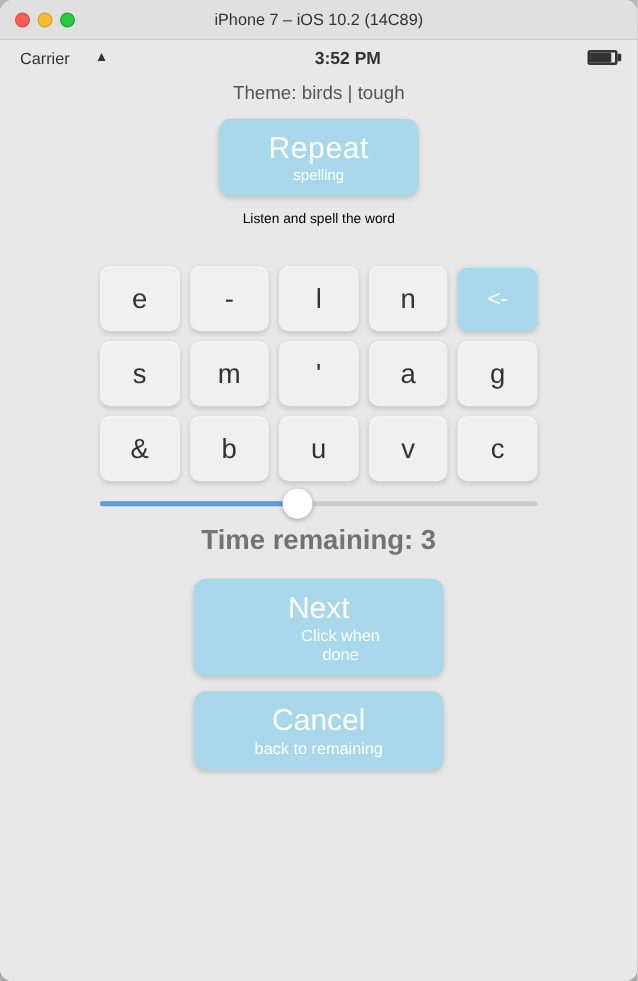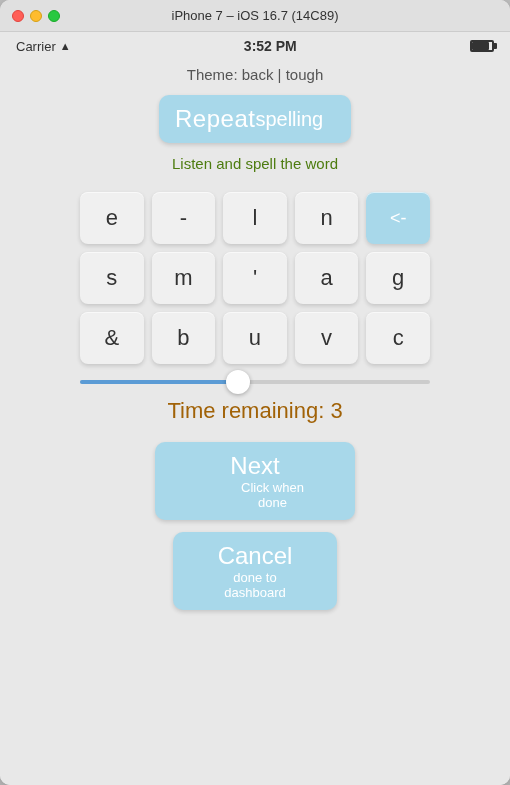--- a/index.html
+++ b/index.html
@@ -59,21 +59,21 @@
     .status-bar {
       display: flex;
       justify-content: space-between;
       align-items: center;
       padding: 6px 16px 4px;
       flex-shrink: 0;
     }
     .status-left {
       display: flex;
       align-items: center;
-      gap: 4px;
+      gap: 20px;
       font-size: 13px;
       font-weight: 500;
       color: #333;
     }
     .wifi-icon { font-size: 11px; }
     .status-time {
       font-size: 14px;
       font-weight: 600;
       color: #333;
     }
@@ -115,43 +115,43 @@
     }
     .theme-text {
       font-size: 15px;
       color: #555;
       margin-bottom: 12px;
     }
     .repeat-btn {
       background: #a8d8ea;
       border: none;
       border-radius: 10px;
-      padding: 10px 16px;
-      cursor: pointer;
-      display: flex;
-      flex-direction: row;
-      align-items: center;
-      width: 192px;
+      padding: 10px 40px;
+      cursor: pointer;
+      display: flex;
+      flex-direction: column;
+      align-items: center;
+      width: 160px;
       box-shadow: 0 2px 4px rgba(0,0,0,0.15);
       margin-bottom: 12px;
     }
     .repeat-btn .btn-main {
       font-size: 24px;
       font-weight: 400;
       color: #fff;
       letter-spacing: 0.5px;
     }
     .repeat-btn .btn-sub {
-      font-size: 20px;
+      font-size: 12px;
       color: #fff;
     }
     .instruction-text {
-      font-size: 15px;
-      color: #4d7c0f;
-      margin-bottom: 20px;
+      font-size: 11px;
+      color: #000000;
+      margin-bottom: 32px;
     }
     .keyboard-grid {
       display: grid;
       grid-template-columns: repeat(5, 1fr);
       gap: 8px;
       width: 100%;
       max-width: 350px;
       margin-bottom: 16px;
     }
     .key-btn {
@@ -201,22 +201,22 @@
       background: #fff;
       border-radius: 50%;
       box-shadow: 0 1px 4px rgba(0,0,0,0.3);
       position: absolute;
       left: calc(45% - 12px);
       top: -10px;
       cursor: pointer;
     }
     .time-remaining {
       font-size: 22px;
-      font-weight: 400;
-      color: #a16207;
+      font-weight: 700;
+      color: #737373;
       margin-bottom: 18px;
     }
     .next-btn {
       background: #a8d8ea;
       border: none;
       border-radius: 10px;
       padding: 10px 40px;
       width: 200px;
       cursor: pointer;
       display: flex;
@@ -232,21 +232,21 @@
     .next-btn .btn-sub {
       font-size: 13px;
       color: #fff;
       margin-left: 35px;
     }
     .cancel-btn {
       background: #a8d8ea;
       border: none;
       border-radius: 10px;
       padding: 10px 40px;
-      width: 164px;
+      width: 200px;
       cursor: pointer;
       display: flex;
       flex-direction: column;
       align-items: center;
       box-shadow: 0 2px 4px rgba(0,0,0,0.15);
     }
     .cancel-btn .btn-main {
       font-size: 24px;
       color: #fff;
     }
@@ -259,40 +259,40 @@
 <body>
 
 <div class="window">
 
   <div class="title-bar">
     <div class="traffic-lights">
       <div class="traffic-light tl-red"></div>
       <div class="traffic-light tl-yellow"></div>
       <div class="traffic-light tl-green"></div>
     </div>
-    <span class="title-text">iPhone 7 – iOS 16.7 (14C89)</span>
+    <span class="title-text">iPhone 7 – iOS 10.2 (14C89)</span>
   </div>
 
   <div class="phone-frame">
 
     <div class="status-bar">
       <div class="status-left">
         <span>Carrier</span>
         <span class="wifi-icon">▲</span>
       </div>
       <span class="status-time">3:52 PM</span>
       <div class="status-right">
         <div class="battery-icon">
           <div class="battery-fill"></div>
         </div>
       </div>
     </div>
 
     <div class="phone-content">
-      <span class="theme-text">Theme: back | tough</span>
+      <span class="theme-text">Theme: birds | tough</span>
 
       <button class="repeat-btn">
         <span class="btn-main">Repeat</span>
         <span class="btn-sub">spelling</span>
       </button>
 
       <span class="instruction-text">Listen and spell the word</span>
 
       <div class="keyboard-grid">
 
@@ -354,17 +354,17 @@
 
       <span class="time-remaining">Time remaining: 3</span>
 
       <button class="next-btn">
         <span class="btn-main">Next</span>
         <span class="btn-sub">Click when done</span>
       </button>
 
       <button class="cancel-btn">
         <span class="btn-main">Cancel</span>
-        <span class="btn-sub">done to dashboard</span>
+        <span class="btn-sub">back to remaining</span>
       </button>
     </div>
   </div>
 </div>
 
 </body></html>

